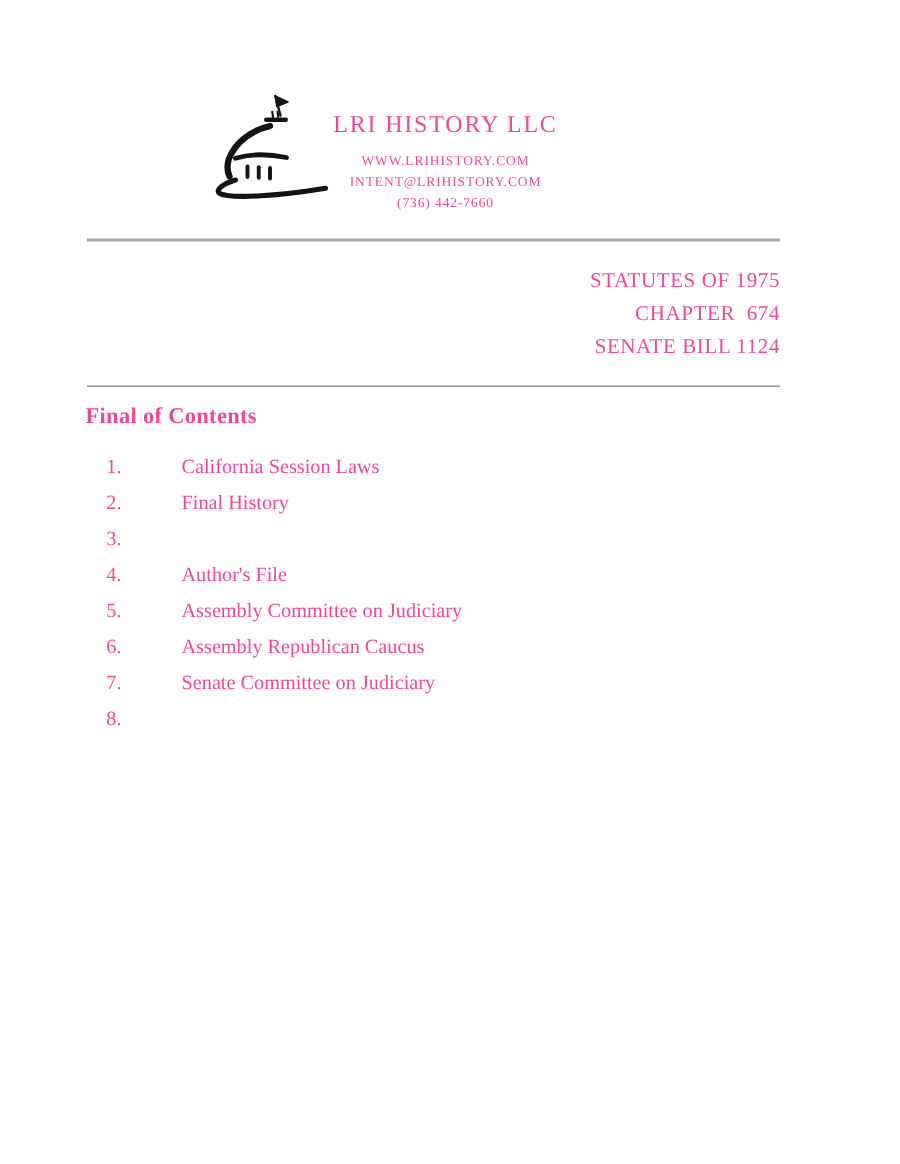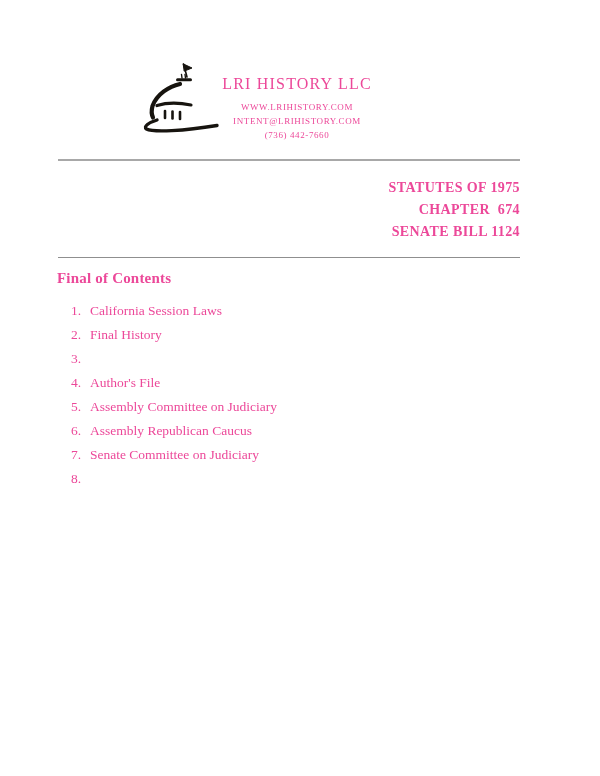--- a/index.html
+++ b/index.html
@@ -64,21 +64,21 @@
     background: #8f8f8f;
   }
 
   
   .reference {
     position: absolute;
     left: 220px;
     top: 177px;
     width: 300px;
     text-align: right;
-    font-weight: bold;
+    font-weight: normal;
     font-size: 14px;
     line-height: 22px;
     letter-spacing: 0.4px;
   }
   .reference-line { white-space: pre; }
 
   
   .toc-heading {
     position: absolute;
     left: 57px;
@@ -95,20 +95,21 @@
     padding: 0;
     list-style: none;
     counter-reset: toc;
     font-size: 13.5px;
   }
   .toc-list li {
     counter-increment: toc;
     display: flex;
     align-items: center;
     height: 24px;
+    gap: 31px;
   }
   .toc-num {
     width: 23px;
     text-align: right;
     margin-right: 9px;
     flex: 0 0 auto;
   }
   .toc-num::before { content: counter(toc) "."; }
   .toc-text { white-space: nowrap; }
 

